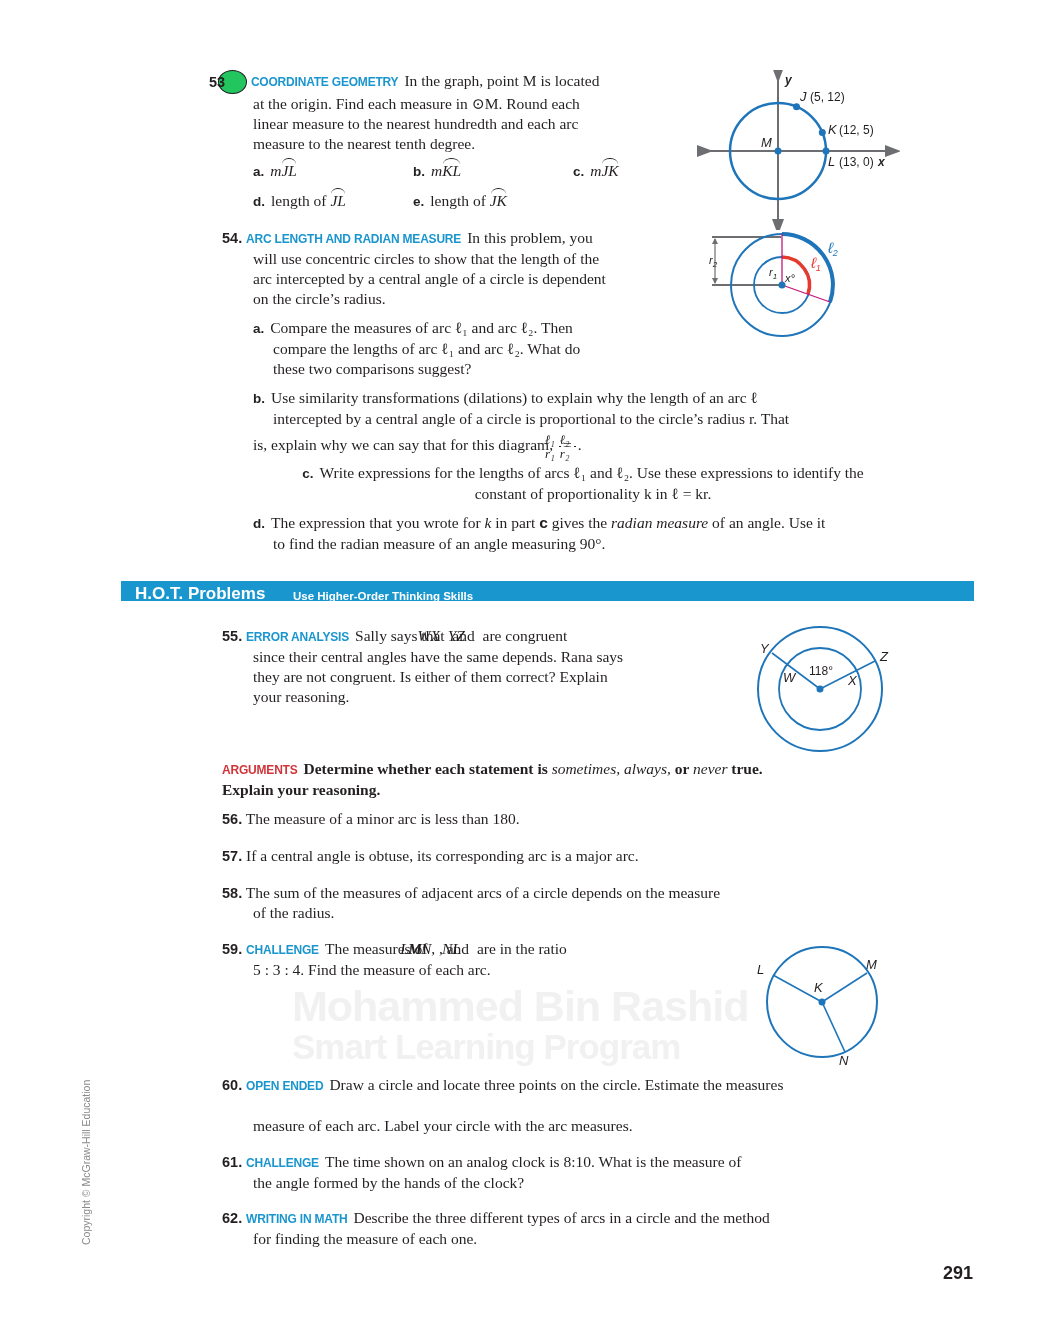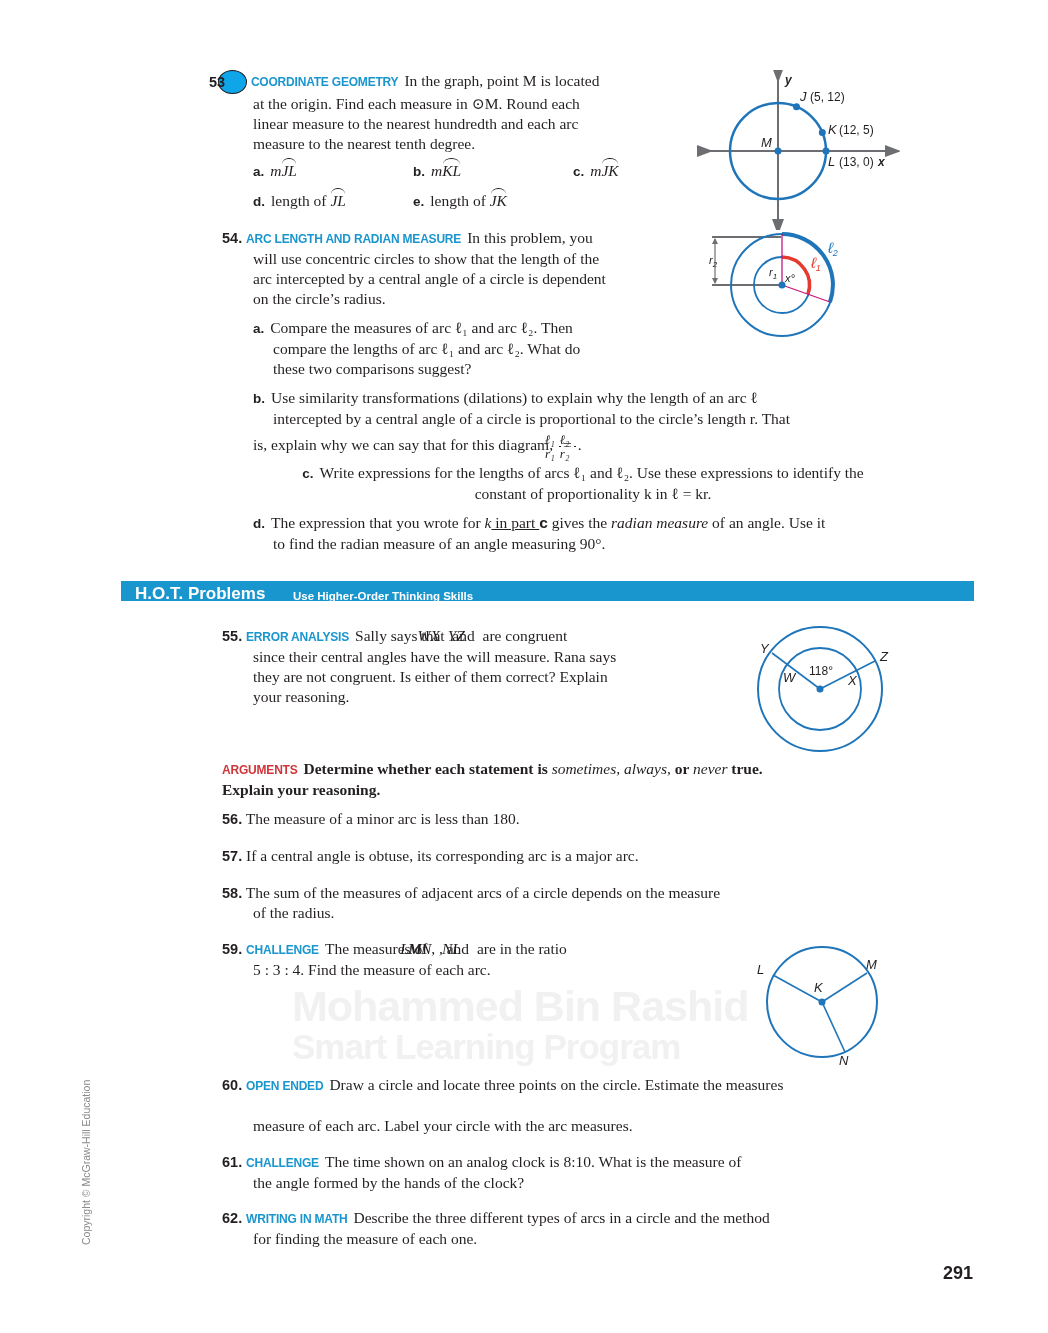--- a/index.html
+++ b/index.html
@@ -11,21 +11,21 @@
   .num { font-family:"Liberation Sans", "DejaVu Sans", sans-serif; font-weight:bold; font-size:14.5px; color:#231f20; }
   .kw { font-family:"Liberation Sans", "DejaVu Sans", sans-serif; font-weight:bold; font-size:12px; color:#1a96cf; letter-spacing:-0.2px; margin-right:6px; }
   .kw.red { color:#d0353a; }
   .lbl { font-family:"Liberation Sans", "DejaVu Sans", sans-serif; font-weight:bold; font-size:13.5px; color:#231f20; margin-right:6px; }
   .it { font-style:italic; }
   .arc { position:relative; display:inline-block; font-style:italic; }
   .arc::before { content:""; position:absolute; left:1px; right:1px; top:-3px; height:5px;
                  border-top:1px solid #231f20; border-radius:50% 50% 0 0 / 100% 100% 0 0; }
   .item { position:absolute; }
   .item .body { display:block; padding-left:31px; text-indent:-31px; }
-  .badge { display:inline-block; width:27px; height:22px; border-radius:50%; background:#0ea5e9; border:1.5px solid #231f20;
+  .badge { display:inline-block; width:27px; height:22px; border-radius:50%; background:#22c55e; border:1.5px solid #231f20;
            text-align:center; font-family:"Liberation Sans","DejaVu Sans",sans-serif; font-weight:bold; font-size:14.5px; line-height:22px; color:#231f20;
            vertical-align:middle; margin-left:-4px; }
   .hot-bar { position:absolute; left:121px; top:581px; width:853px; height:20px; background:#1a96cf; }
   .hot-title { position:absolute; left:14px; top:3px; font-family:"Liberation Sans","DejaVu Sans",sans-serif; font-weight:bold; font-size:17px; color:#ffffff; }
   .hot-sub { position:absolute; left:172px; top:9px; font-family:"Liberation Sans","DejaVu Sans",sans-serif; font-weight:bold; font-size:11.5px; color:#ffffff; }
   .frac { display:inline-block; vertical-align:middle; text-align:center; font-style:italic; font-size:13px; line-height:13px; margin:0 2px; }
   .frac span { display:block; }
   .frac .top { border-bottom:1px solid #231f20; padding:0 1px; }
   .wm { position:absolute; font-family:"Liberation Sans","DejaVu Sans",sans-serif; font-weight:bold; color:#f1f1f1; letter-spacing:-1px; z-index:0; }
   .content { position:relative; z-index:1; }
@@ -103,34 +103,34 @@
 <div class="item serif" style="left:253px; top:318px; width:420px;">
   <div style="padding-left:20px; text-indent:-20px;">
     <span class="lbl">a.</span><span>Compare the measures of arc ℓ₁ and arc ℓ₂. Then</span><br>
     <span>compare the lengths of arc ℓ₁ and arc ℓ₂. What do</span><br>
     <span>these two comparisons suggest?</span>
   </div>
 </div>
 <div class="item serif" style="left:253px; top:388px; width:660px;">
   <div style="padding-left:20px; text-indent:-20px;">
     <span class="lbl">b.</span><span>Use similarity transformations (dilations) to explain why the length of an arc ℓ</span><br>
-    <span>intercepted by a central angle of a circle is proportional to the circle’s length r. That</span><br>
+    <span>intercepted by a central angle of a circle is proportional to the circle’s radius r. That</span><br>
     <span style="display:inline-block; margin-top:4px;"><span>is, explain why we can say that for this diagram,</span>
     <span class="frac"><span class="top">ℓ₁</span><span>r₁</span></span><span>=</span><span class="frac"><span class="top">ℓ₂</span><span>r₂</span></span><span>.</span></span>
   </div>
 </div>
 <div class="item serif" style="left:253px; top:463px; width:660px;text-align:center;">
   <div style="padding-left:20px; text-indent:-20px;">
     <span class="lbl">c.</span><span>Write expressions for the lengths of arcs ℓ₁ and ℓ₂. Use these expressions to identify the</span><br>
     <span>constant of proportionality k in ℓ = kr.</span>
   </div>
 </div>
 <div class="item serif" style="left:253px; top:513px; width:660px;">
   <div style="padding-left:20px; text-indent:-20px;">
-    <span class="lbl">d.</span><span>The expression that you wrote for </span><span class="it">k</span><span style="white-space:pre;text-decoration:underline;"> in part </span><b class="sans">c</b><span style="white-space:pre;"> gives the </span><span class="it">radian measure</span><span> of an angle. Use it</span><br>
+    <span class="lbl">d.</span><span>The expression that you wrote for </span><span class="it">k</span><span style="white-space:pre;"> in part </span><b class="sans">c</b><span style="white-space:pre;"> gives the </span><span class="it">radian measure</span><span> of an angle. Use it</span><br>
     <span>to find the radian measure of an angle measuring 90°.</span>
   </div>
 </div>
 
 <svg class="abs" style="left:700px; top:228px;" width="160" height="115" viewBox="0 0 160 115">
   <line x1="12" y1="9" x2="81" y2="9" stroke="#6d6e71" stroke-width="2"></line>
   <line x1="12" y1="57" x2="81" y2="57" stroke="#6d6e71" stroke-width="2"></line>
   <line x1="15" y1="11" x2="15" y2="55" stroke="#6d6e71" stroke-width="1.2"></line>
   <path d="M12,16 L15,10 L18,16 Z" fill="#6d6e71"></path>
   <path d="M12,50 L15,56 L18,50 Z" fill="#6d6e71"></path>
@@ -150,21 +150,21 @@
 
 <div class="hot-bar">
   <span class="hot-title">H.O.T. Problems</span>
   <span class="hot-sub">Use Higher-Order Thinking Skills</span>
 </div>
 
 <div class="item serif" style="left:222px; top:626px; width:470px;">
   <div class="body">
     <span class="num">55.</span>
     <span class="kw">ERROR ANALYSIS</span><span>Sally says that </span><span class="arc">WX</span><span style="white-space:pre;"> and </span><span class="arc">YZ</span><span> are congruent</span><br>
-    <span>since their central angles have the will measure. Rana says</span><br>
+    <span>since their central angles have the same depends. Rana says</span><br>
     <span>they are not congruent. Is either of them correct? Explain</span><br>
     <span>your reasoning.</span>
   </div>
 </div>
 
 <svg class="abs" style="left:745px; top:622px;" width="155" height="130" viewBox="0 0 155 130">
   <circle cx="75" cy="67" r="62" fill="none" stroke="#1f75b9" stroke-width="2"></circle>
   <circle cx="75" cy="67" r="41" fill="none" stroke="#1f75b9" stroke-width="1.8"></circle>
   <line x1="75" y1="67" x2="27" y2="31" stroke="#1f75b9" stroke-width="1.6"></line>
   <line x1="75" y1="67" x2="130" y2="39" stroke="#1f75b9" stroke-width="1.6"></line>

